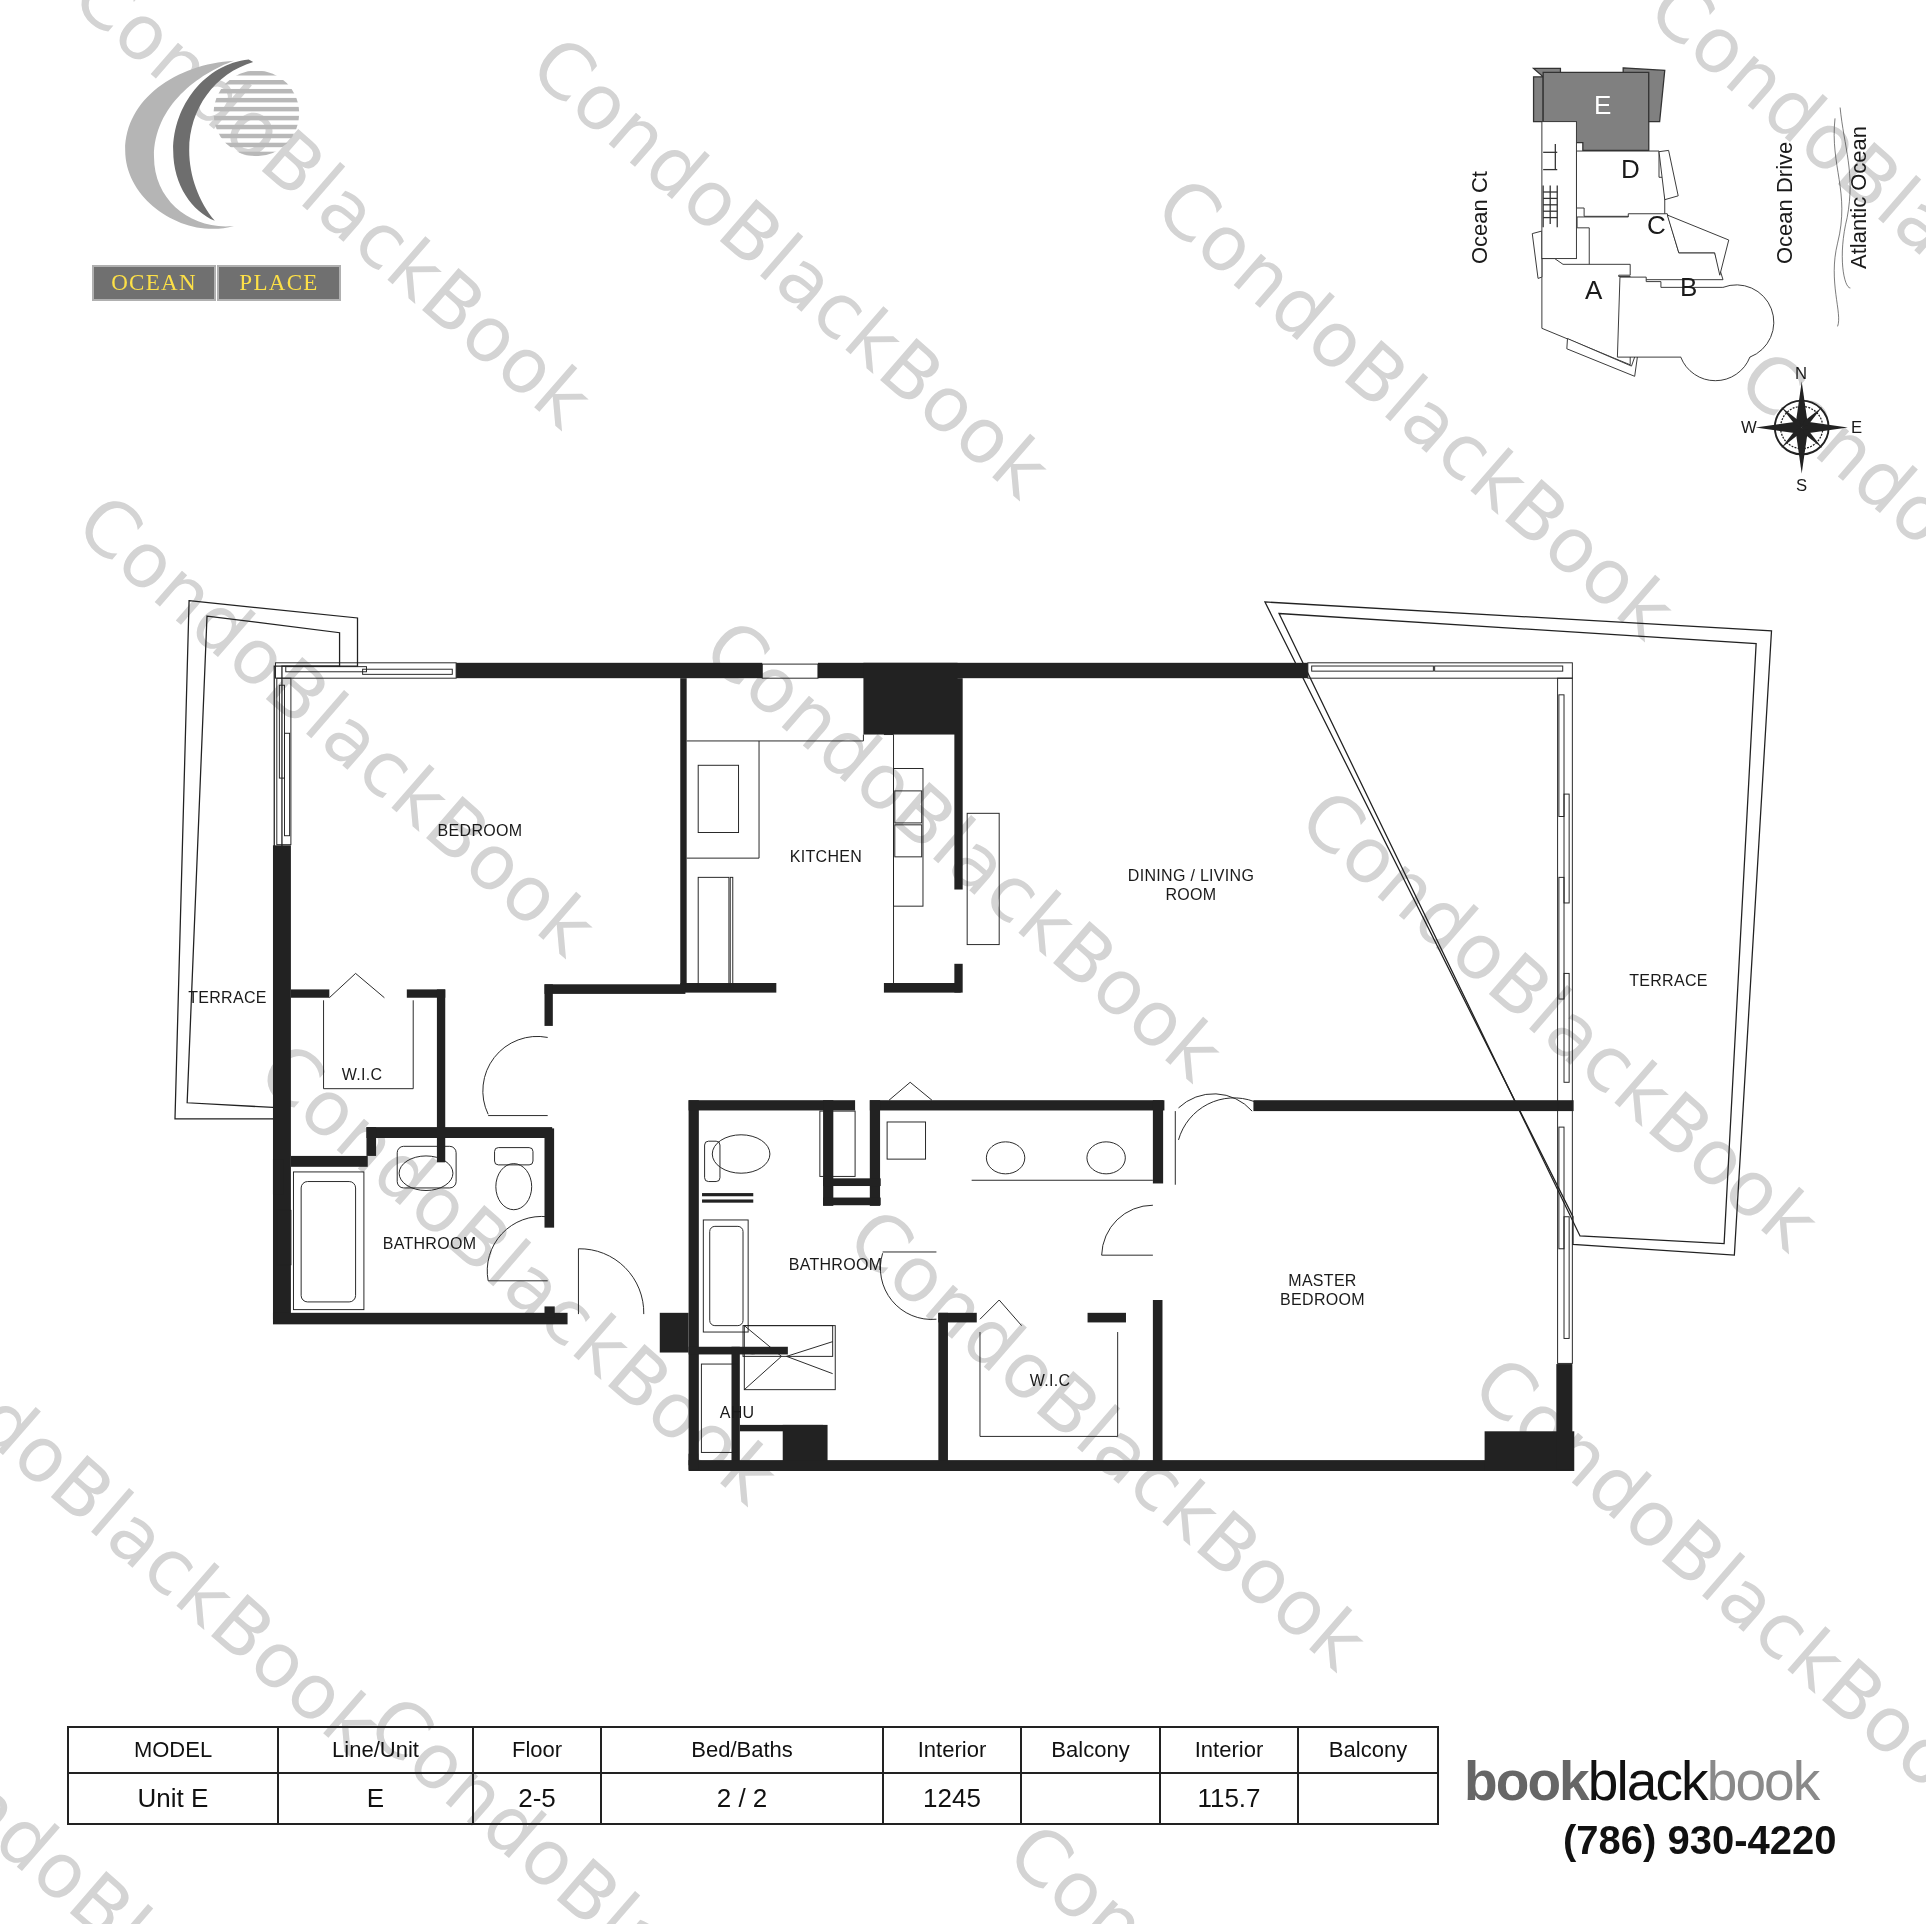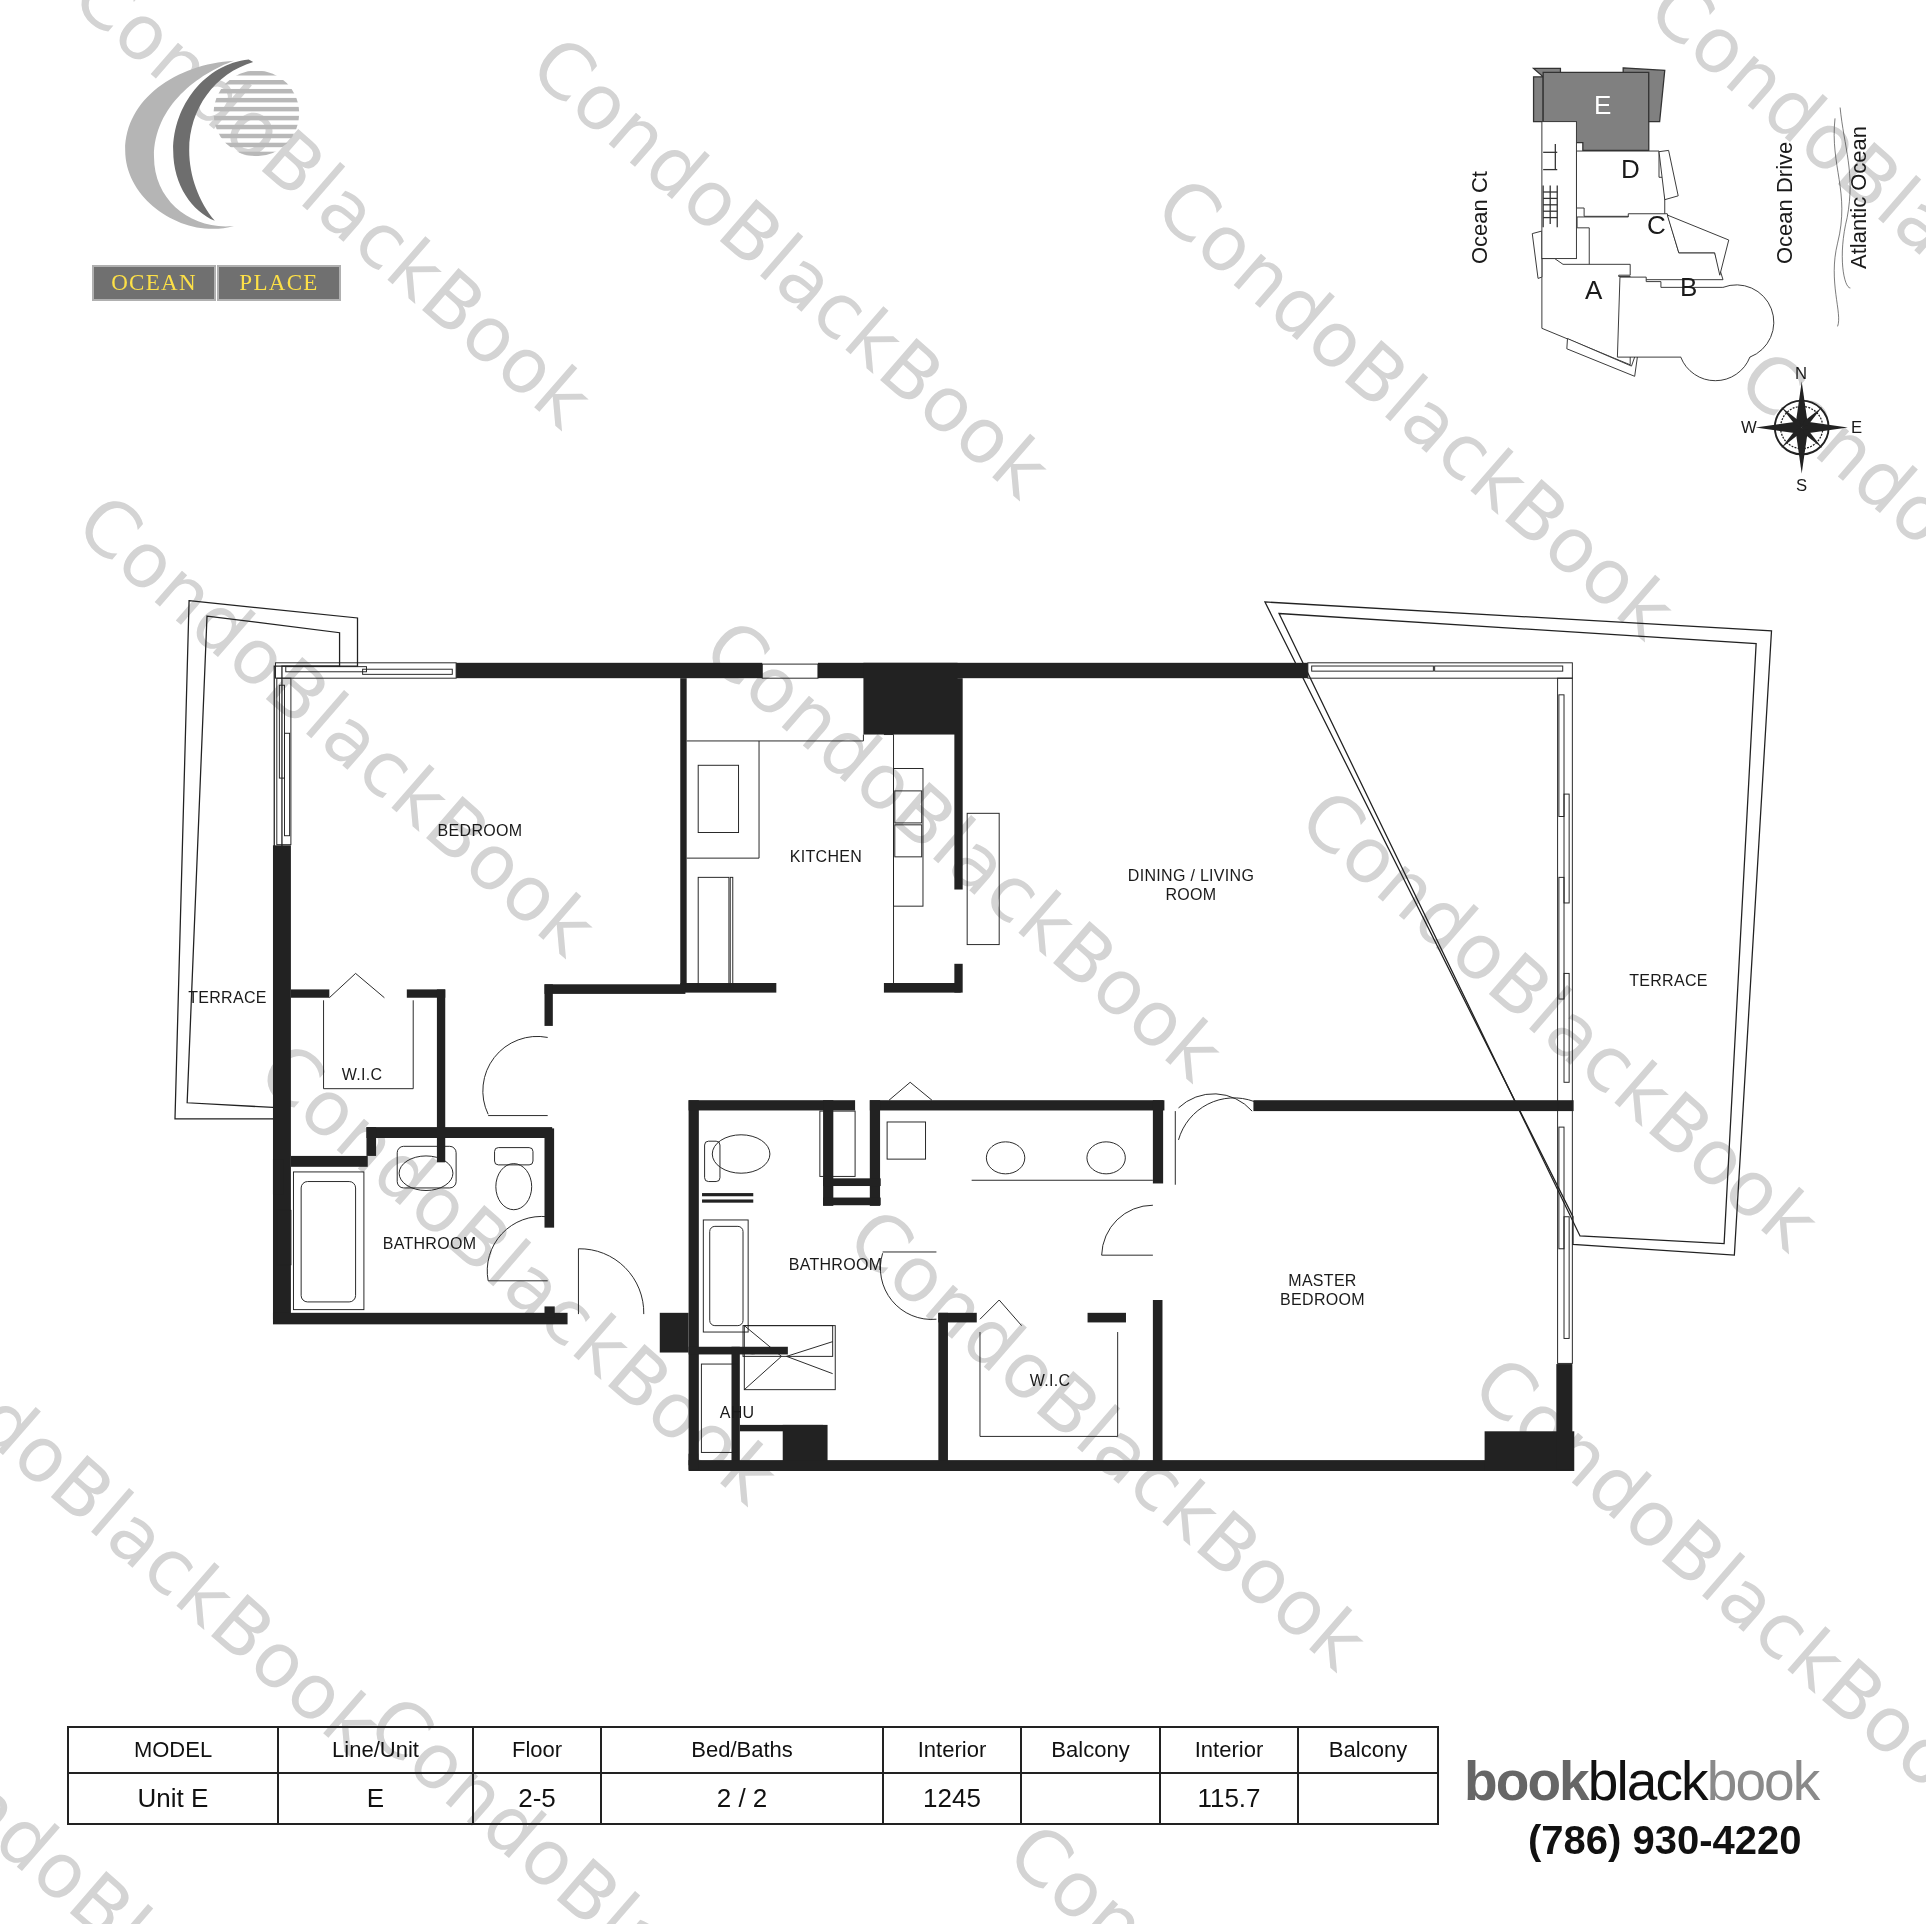--- a/index.html
+++ b/index.html
@@ -9,21 +9,21 @@
   .room-label { position:absolute; font-family:"Liberation Sans", sans-serif; font-size:16px; color:#1a1a1a; text-align:center; line-height:19px; letter-spacing:0.3px; }
   .watermark { position:absolute; font-family:"DejaVu Sans", sans-serif; font-size:76px; color:#d4d4d4; transform-origin:0 0; transform:rotate(41deg); white-space:nowrap; pointer-events:none; letter-spacing:1.3px; }
   .spec-table { position:absolute; border-collapse:collapse; font-family:"Liberation Sans", sans-serif; color:#111; }
   .spec-table td { border:2.6px solid #222; text-align:center; font-size:22px; padding:0; }
   .spec-table td.val { font-size:26px; }
   .spec-table td.blank { border:none; }
   .brand { position:absolute; left:1464px; top:1749px; font-family:"Liberation Sans", sans-serif; font-size:55px; letter-spacing:-1.9px; }
   .brand .condo { color:#666; font-weight:bold; }
   .brand .black { color:#111; }
   .brand .book { color:#8a8a8a; }
-  .phone { position:absolute; left:1528px; top:1818px; font-family:"Liberation Sans", sans-serif; font-weight:bold; font-size:40px; color:#111; }
+  .phone { position:absolute; left:1563px; top:1818px; font-family:"Liberation Sans", sans-serif; font-weight:bold; font-size:40px; color:#111; }
   .logo-box { position:absolute; top:265px; height:32px; background:#707070; border:2.6px solid #b0b0b0; color:#fde047; font-family:"Liberation Serif", serif; font-size:23px; text-align:center; line-height:32px; letter-spacing:1.3px; }
   .keyplan-label { position:absolute; font-family:"Liberation Sans", sans-serif; color:#1a1a1a; }
   .vert { transform-origin:0 0; transform:rotate(-90deg); white-space:nowrap; font-size:22px; }
 </style>
 </head>
 <body>
 
 <div class="watermark" style="left:115px;top:-51px;">CondoBlackBook</div>
 <div class="watermark" style="left:573px;top:19px;">CondoBlackBook</div>
 <div class="watermark" style="left:1198px;top:160px;">CondoBlackBook</div>

